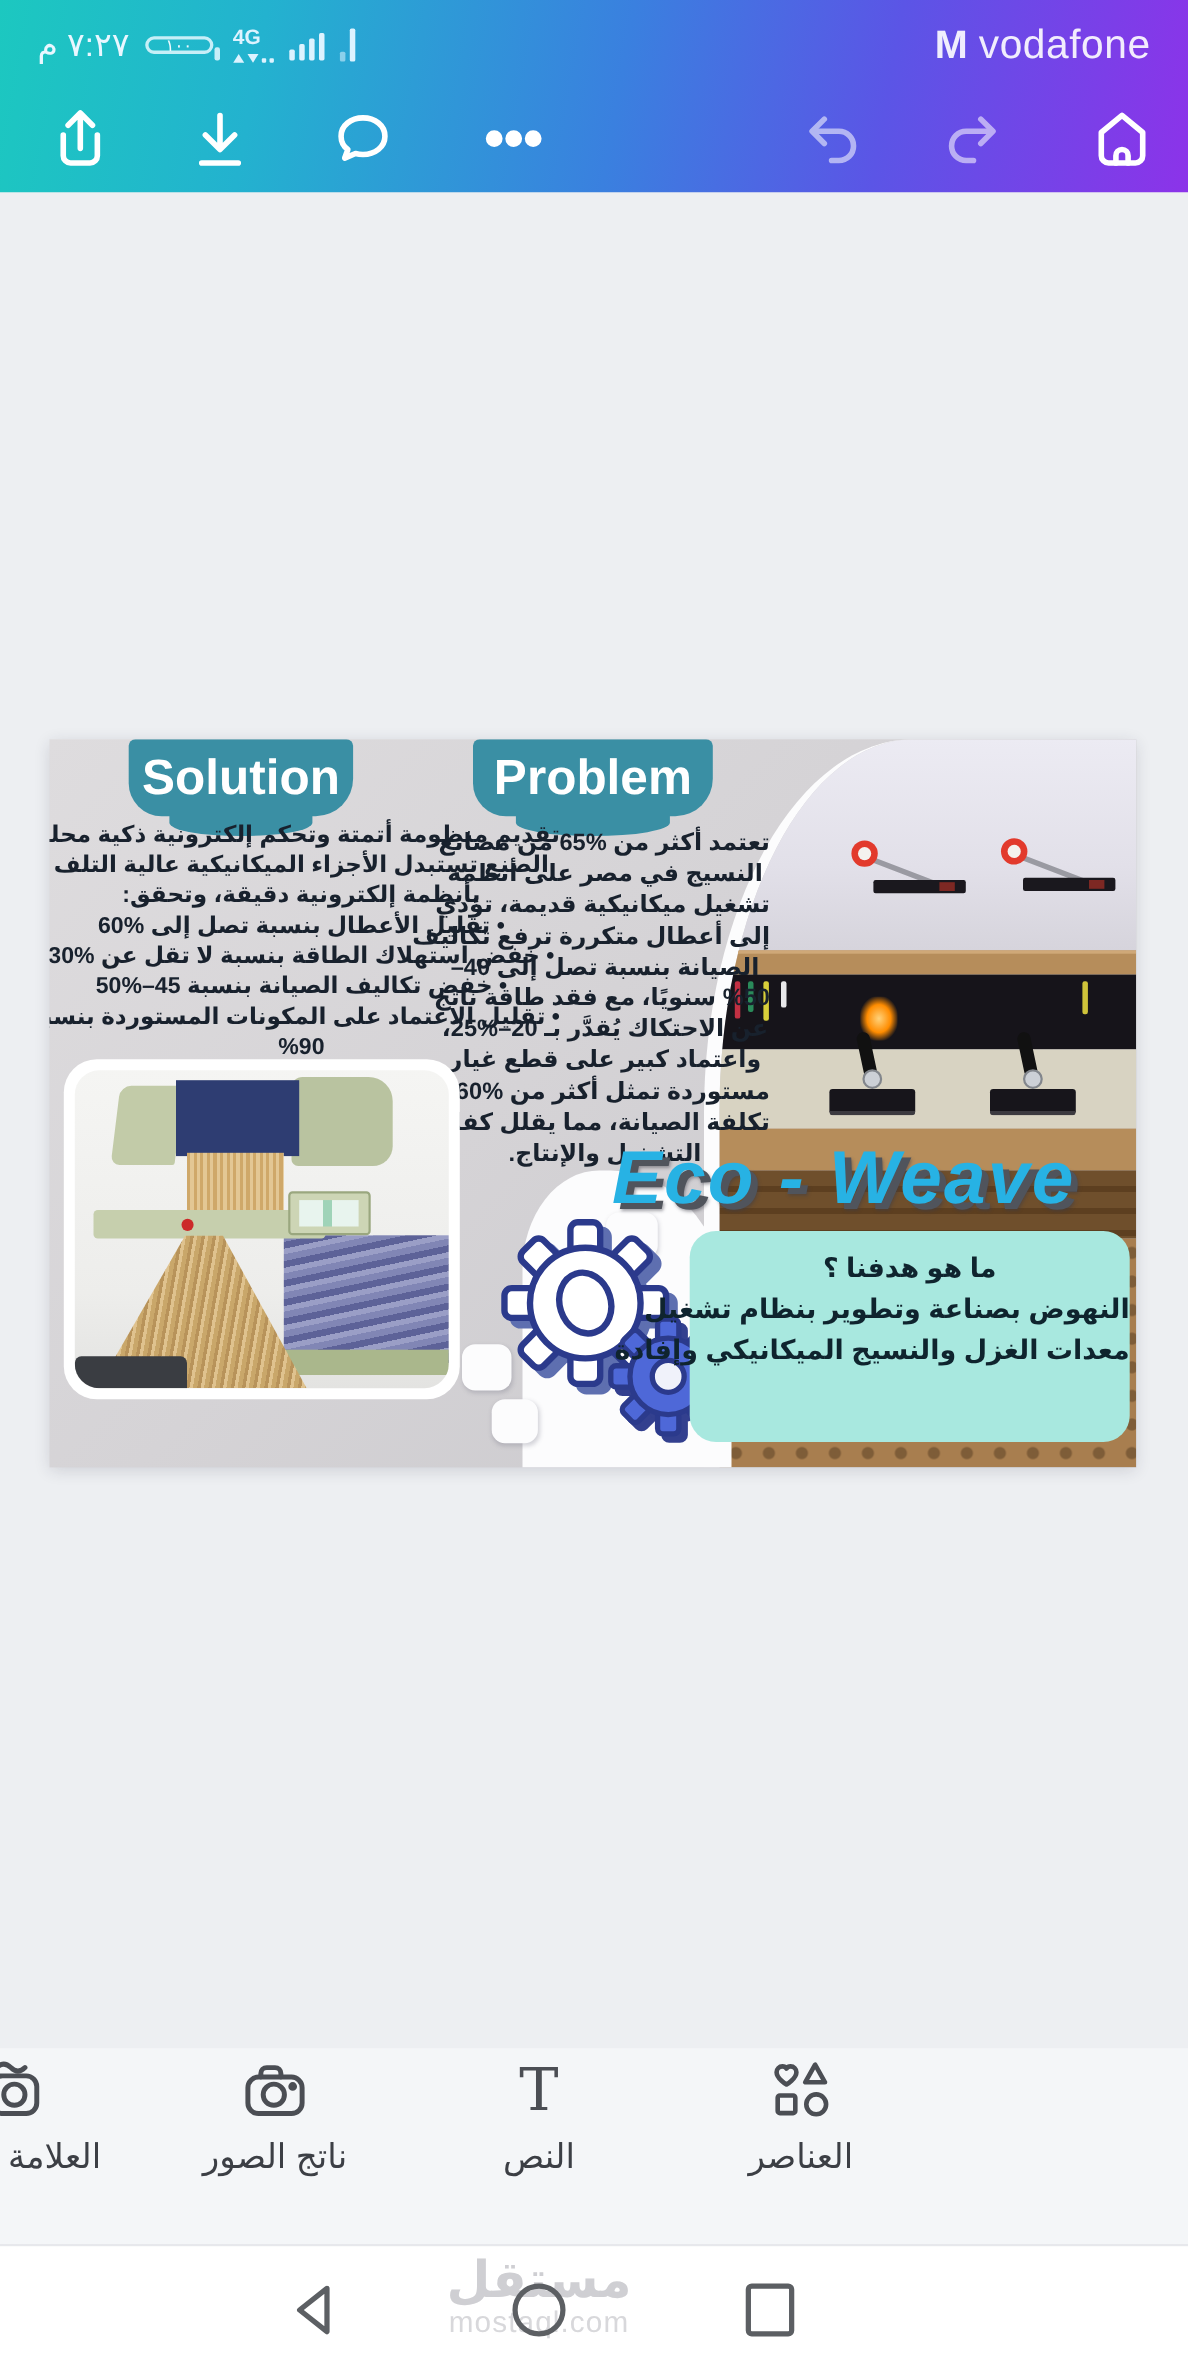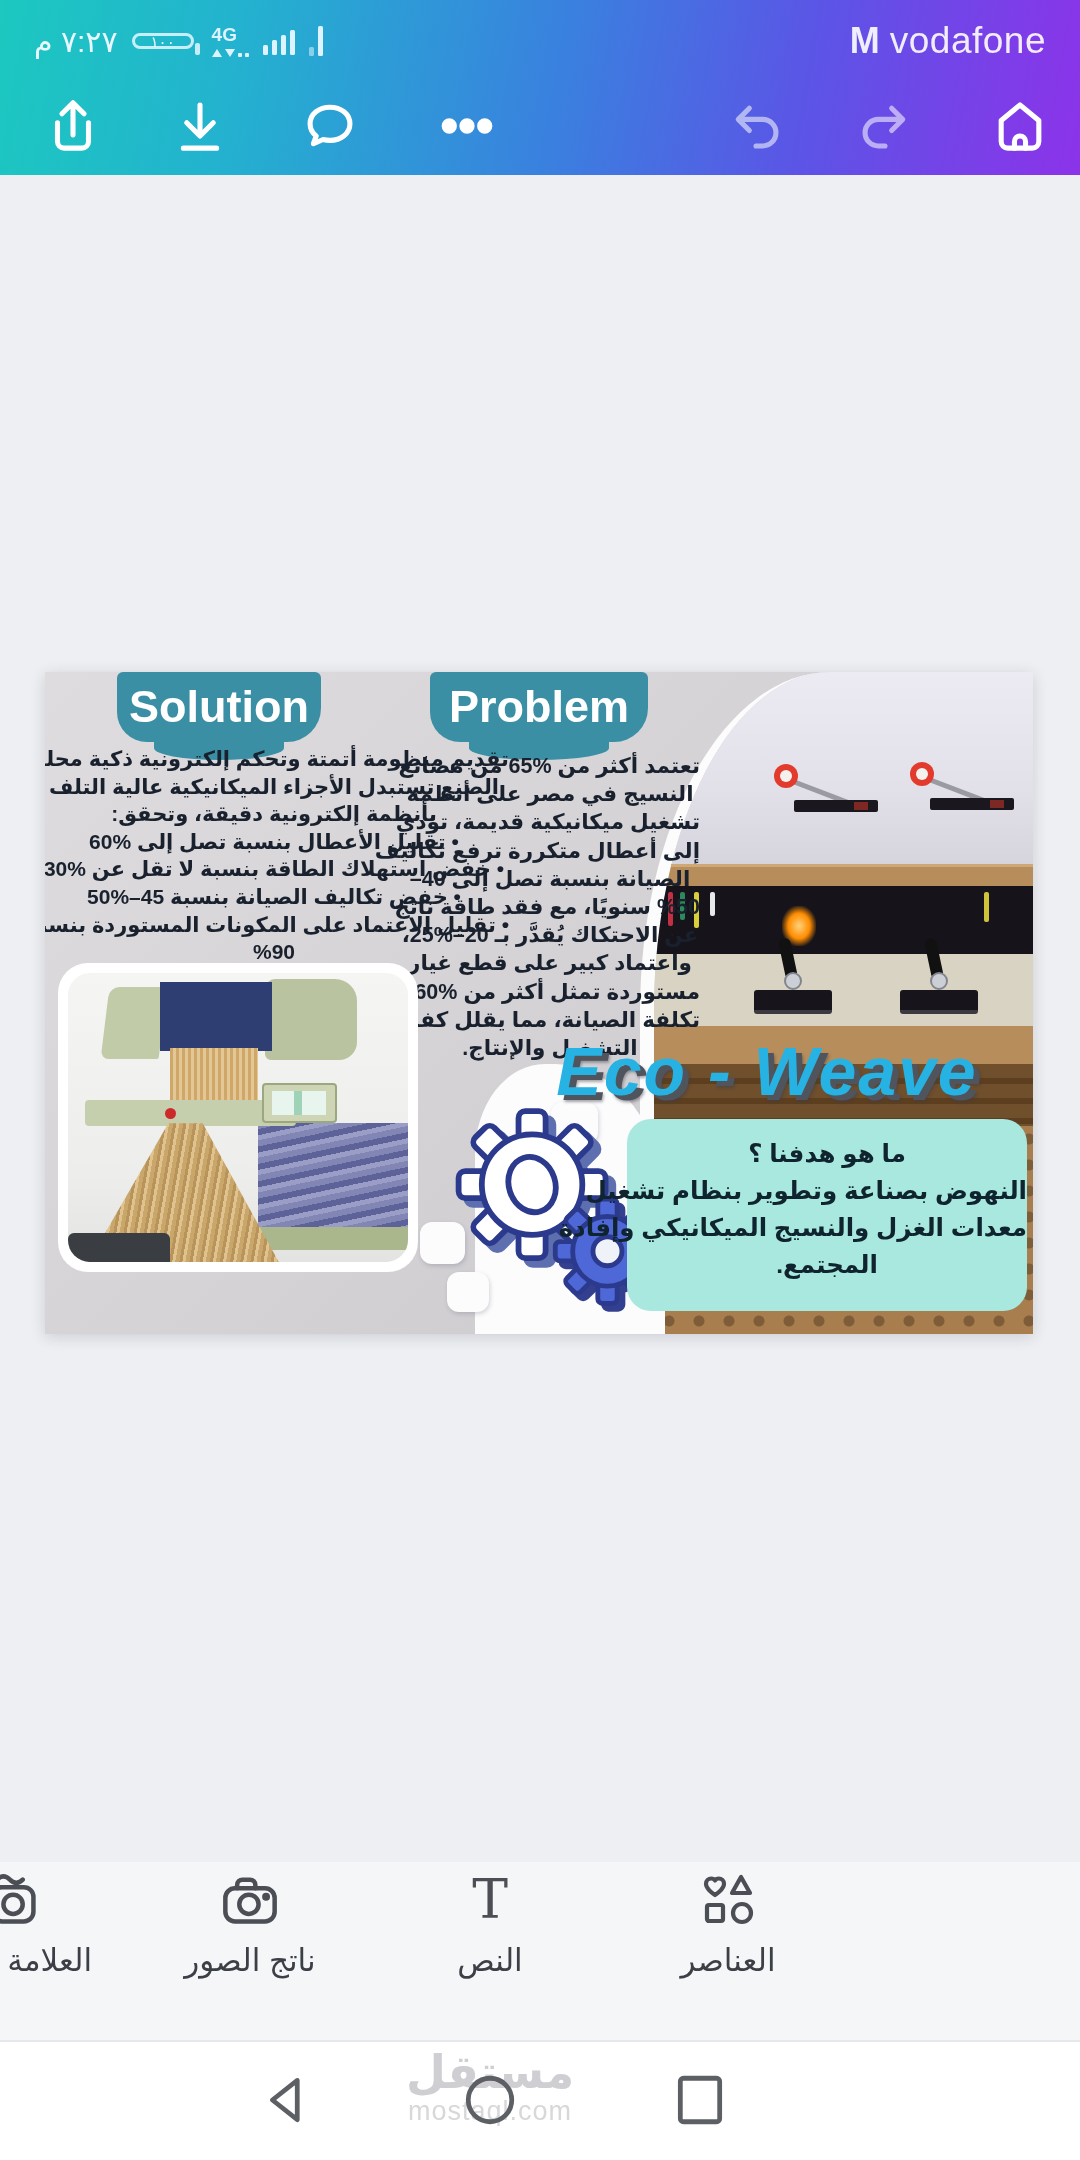--- a/index.html
+++ b/index.html
@@ -384,21 +384,20 @@
       </svg>
 
       <div class="wsq wsq-a"></div>
       <div class="wsq wsq-b"></div>
       <div class="wsq wsq-c"></div>
 
       <div class="goal-box">
         <div class="ln">ما هو هدفنا ؟</div>
         <div class="ln">النهوض بصناعة وتطوير بنظام تشغيل</div>
         <div class="ln">معدات الغزل والنسيج الميكانيكي وإفادة</div>
-        <div class="ln">المجتمع.</div>
       </div>
 
     </section>
   </main>
 
   <nav class="panelbar">
     <div class="pitem pi-elements">
       <span><svg viewBox="0 0 60 60">
         <path d="M17 25 s-9-5.5-9-11.2 c0-3 2.4-5.3 5.3-5.3 1.6 0 3 .8 3.7 2 .7-1.2 2.1-2 3.7-2 2.9 0 5.3 2.3 5.3 5.3 C26 19.5 17 25 17 25 z"></path>
         <path d="M43 7 34 23 h18 z"></path>

